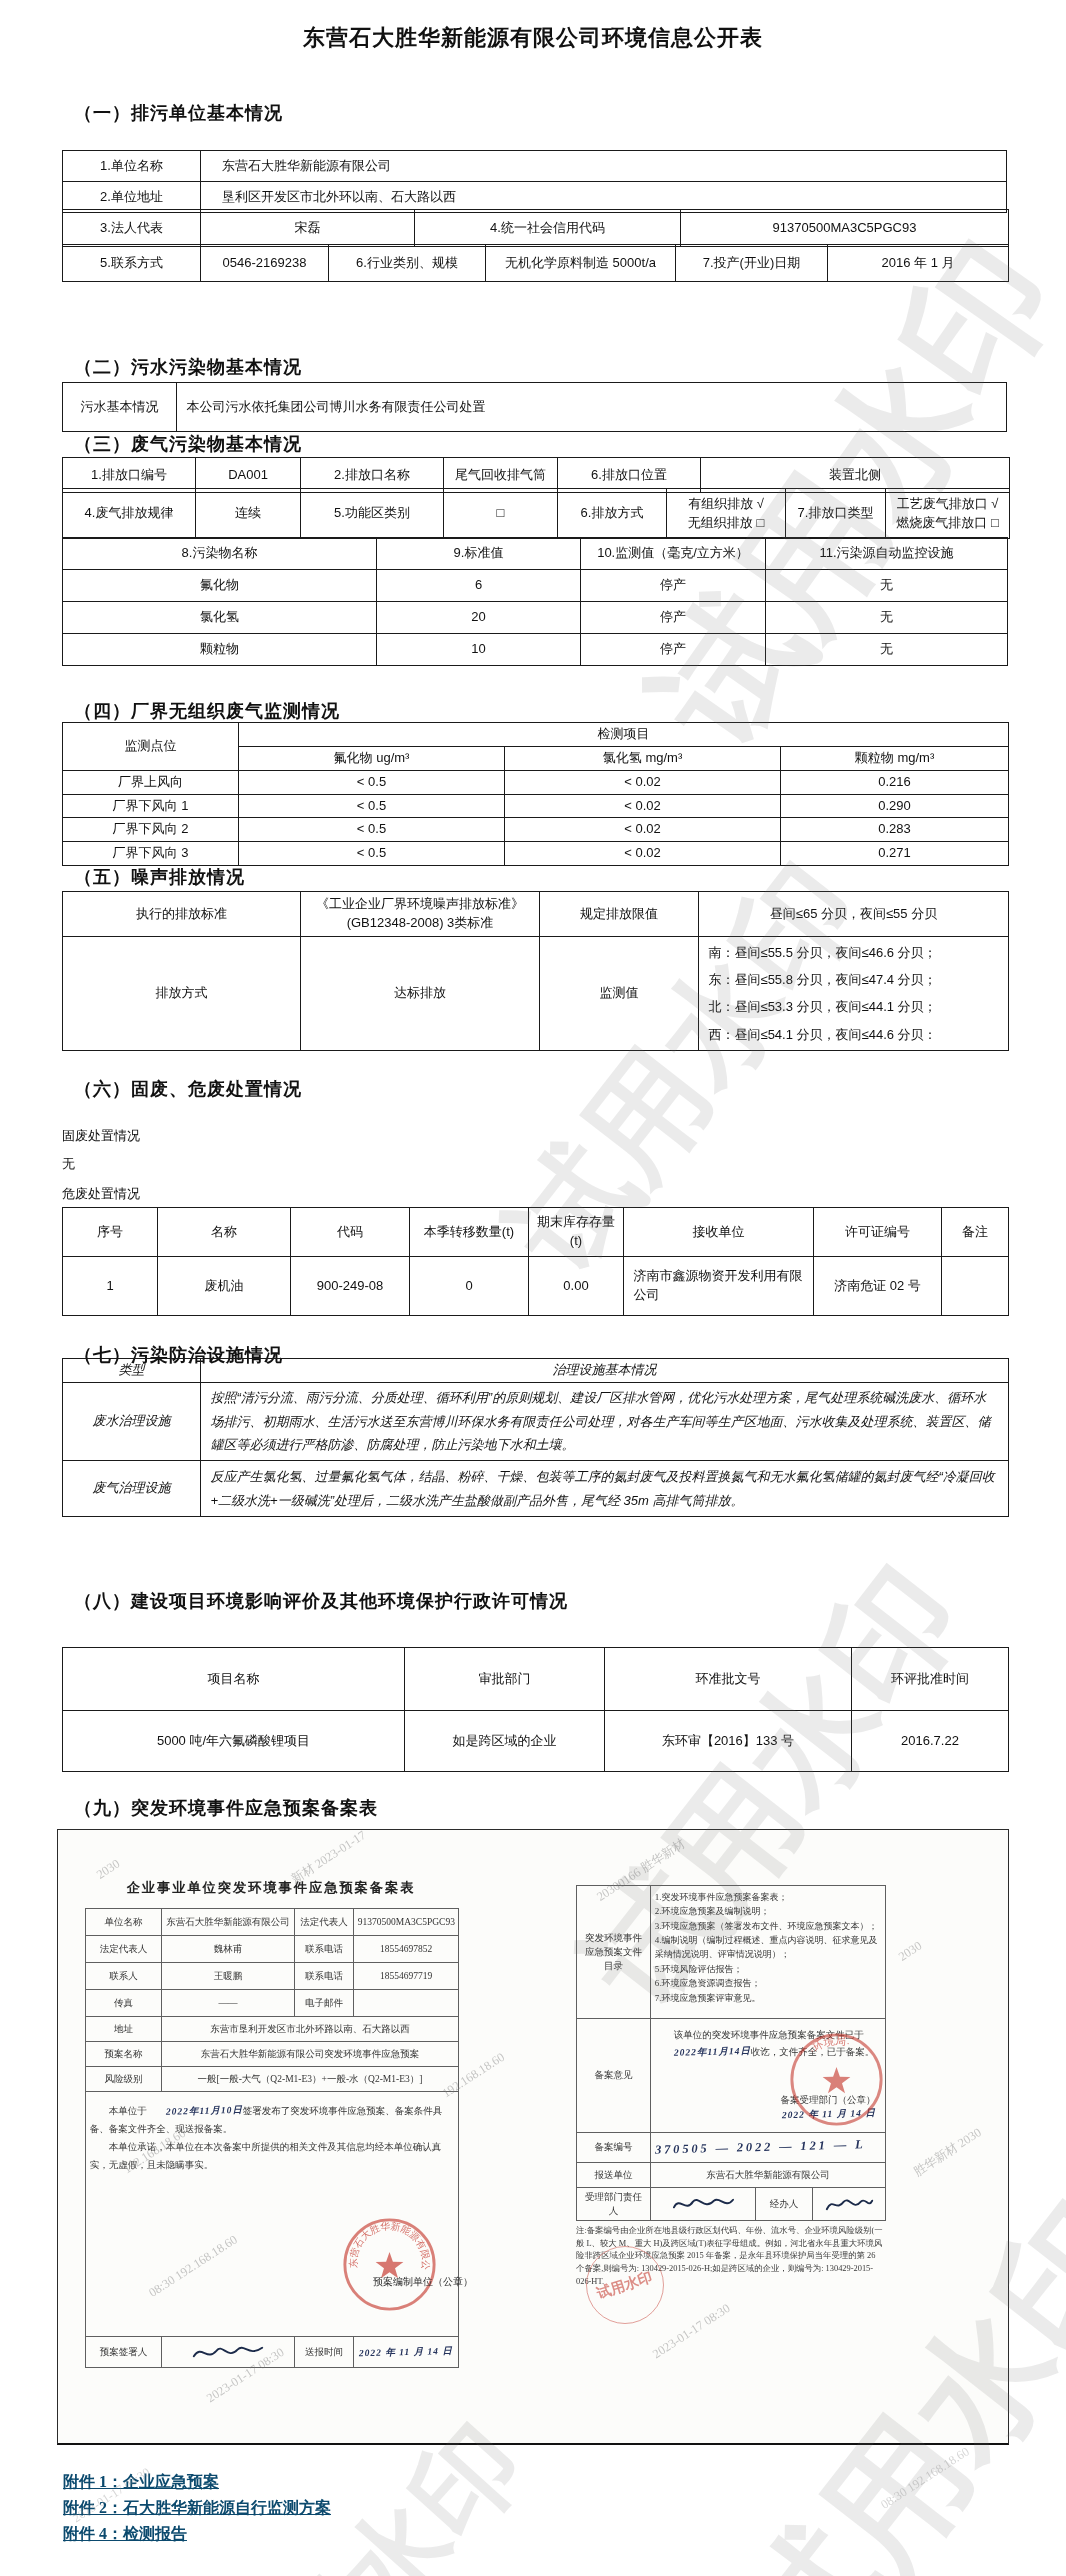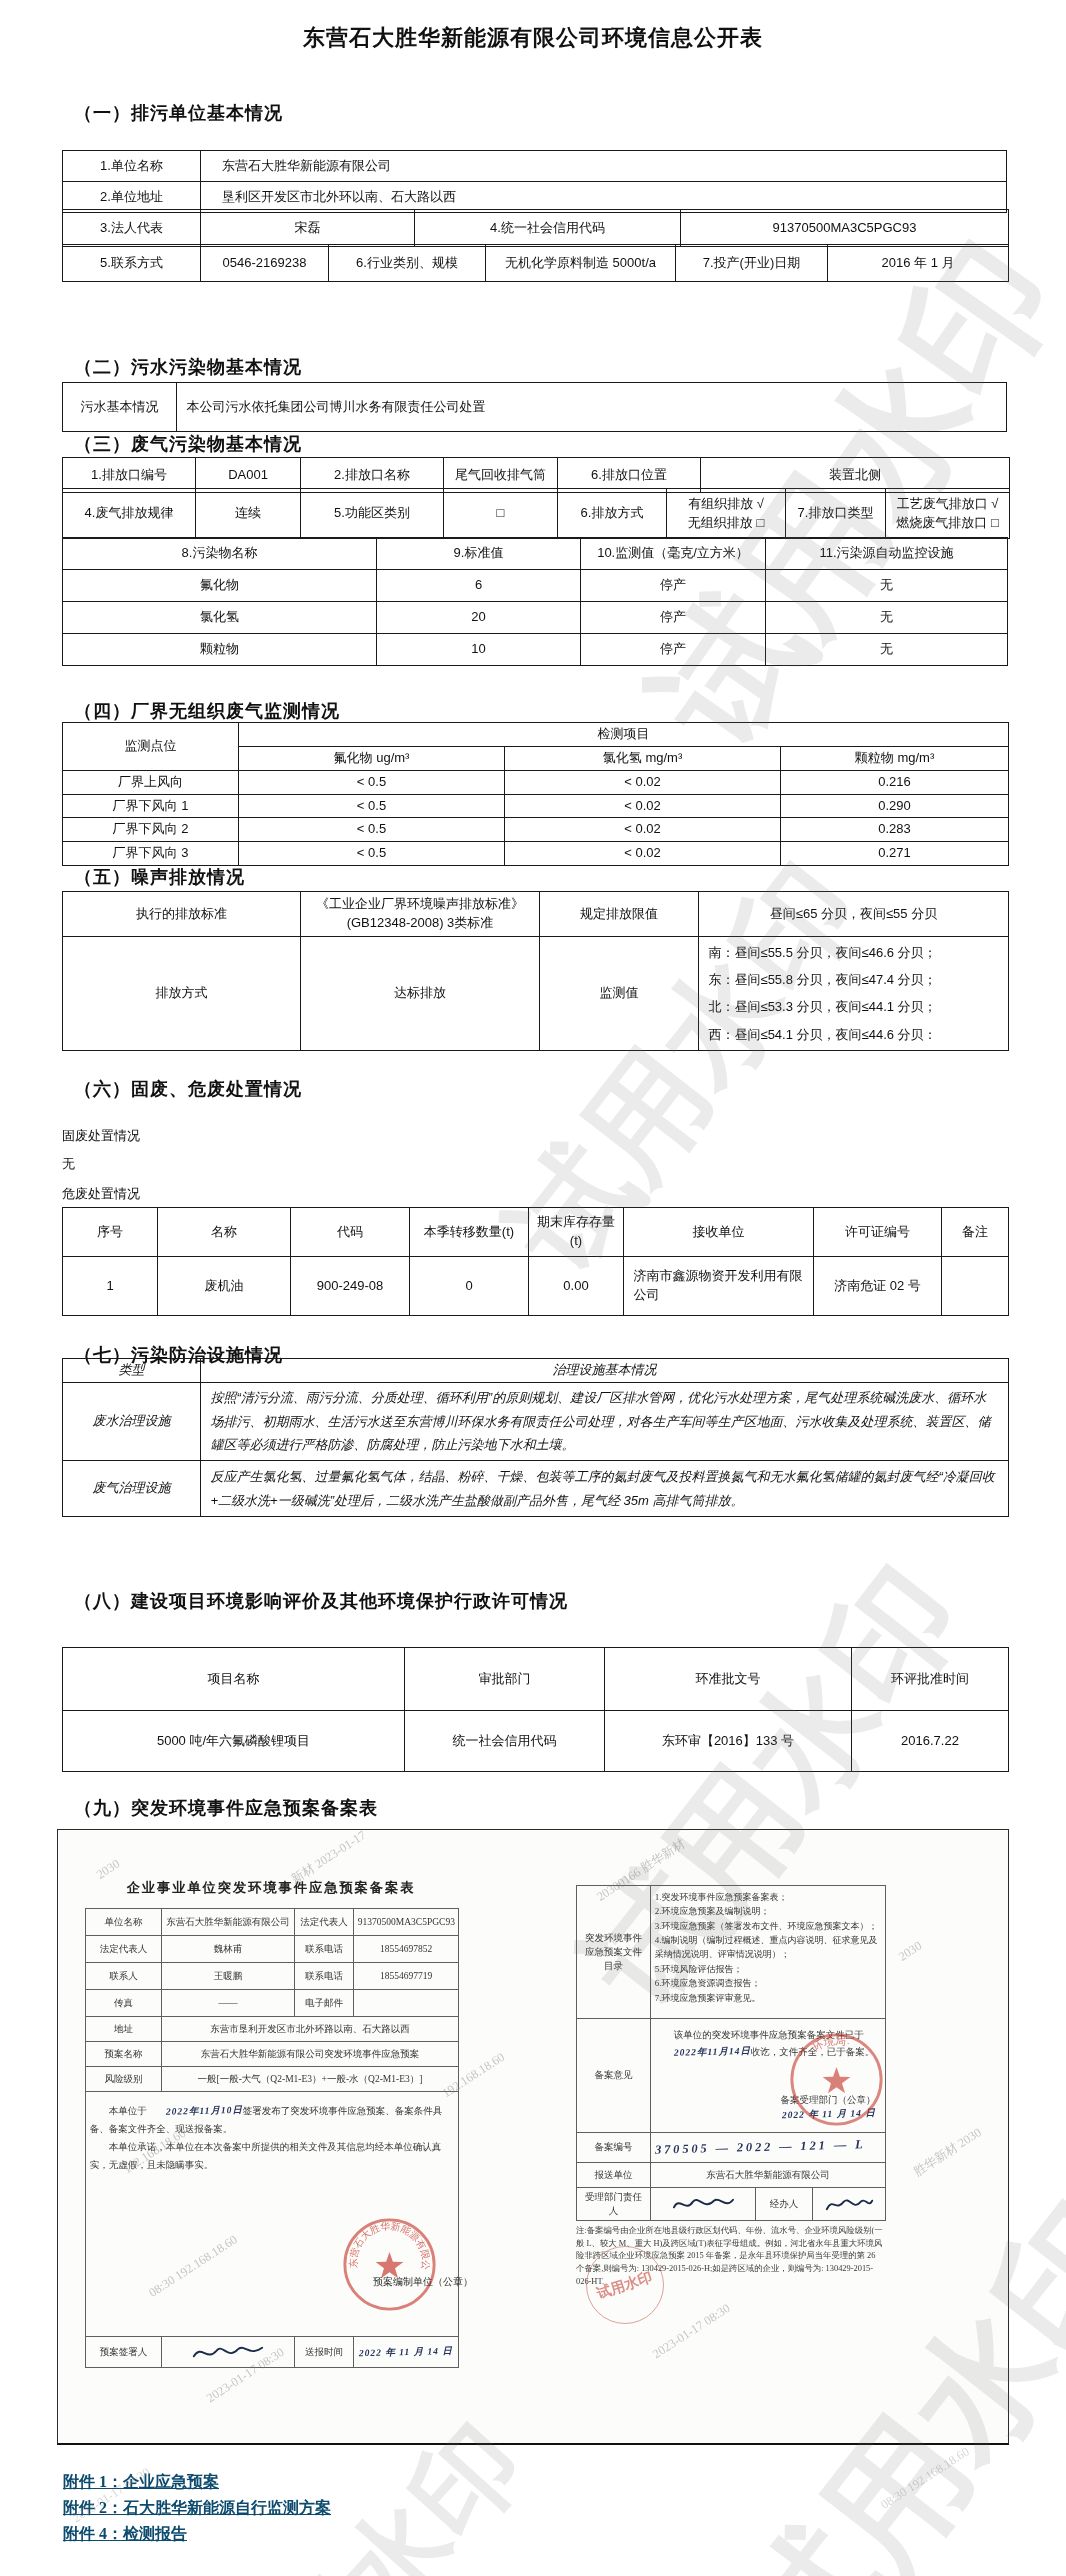--- a/index.html
+++ b/index.html
@@ -373,21 +373,21 @@
       </colgroup>
     <tbody>
         <tr style="height:63px">
       <th>项目名称</th>
       <th>审批部门</th>
       <th>环准批文号</th>
       <th>环评批准时间</th>
     </tr>
     <tr style="height:61px">
       <td>5000 吨/年六氟磷酸锂项目</td>
-      <td>统一社会信用代码</td>
+      <td>如是跨区域的企业</td>
       <td>东环审【2016】133 号</td>
       <td>2016.7.22</td>
     </tr>
   </tbody>
     </table>
 
   <div class="sec-head" style="top:1796px;">（九）突发环境事件应急预案备案表</div>
 
   <div class="scanbox scan">
 

